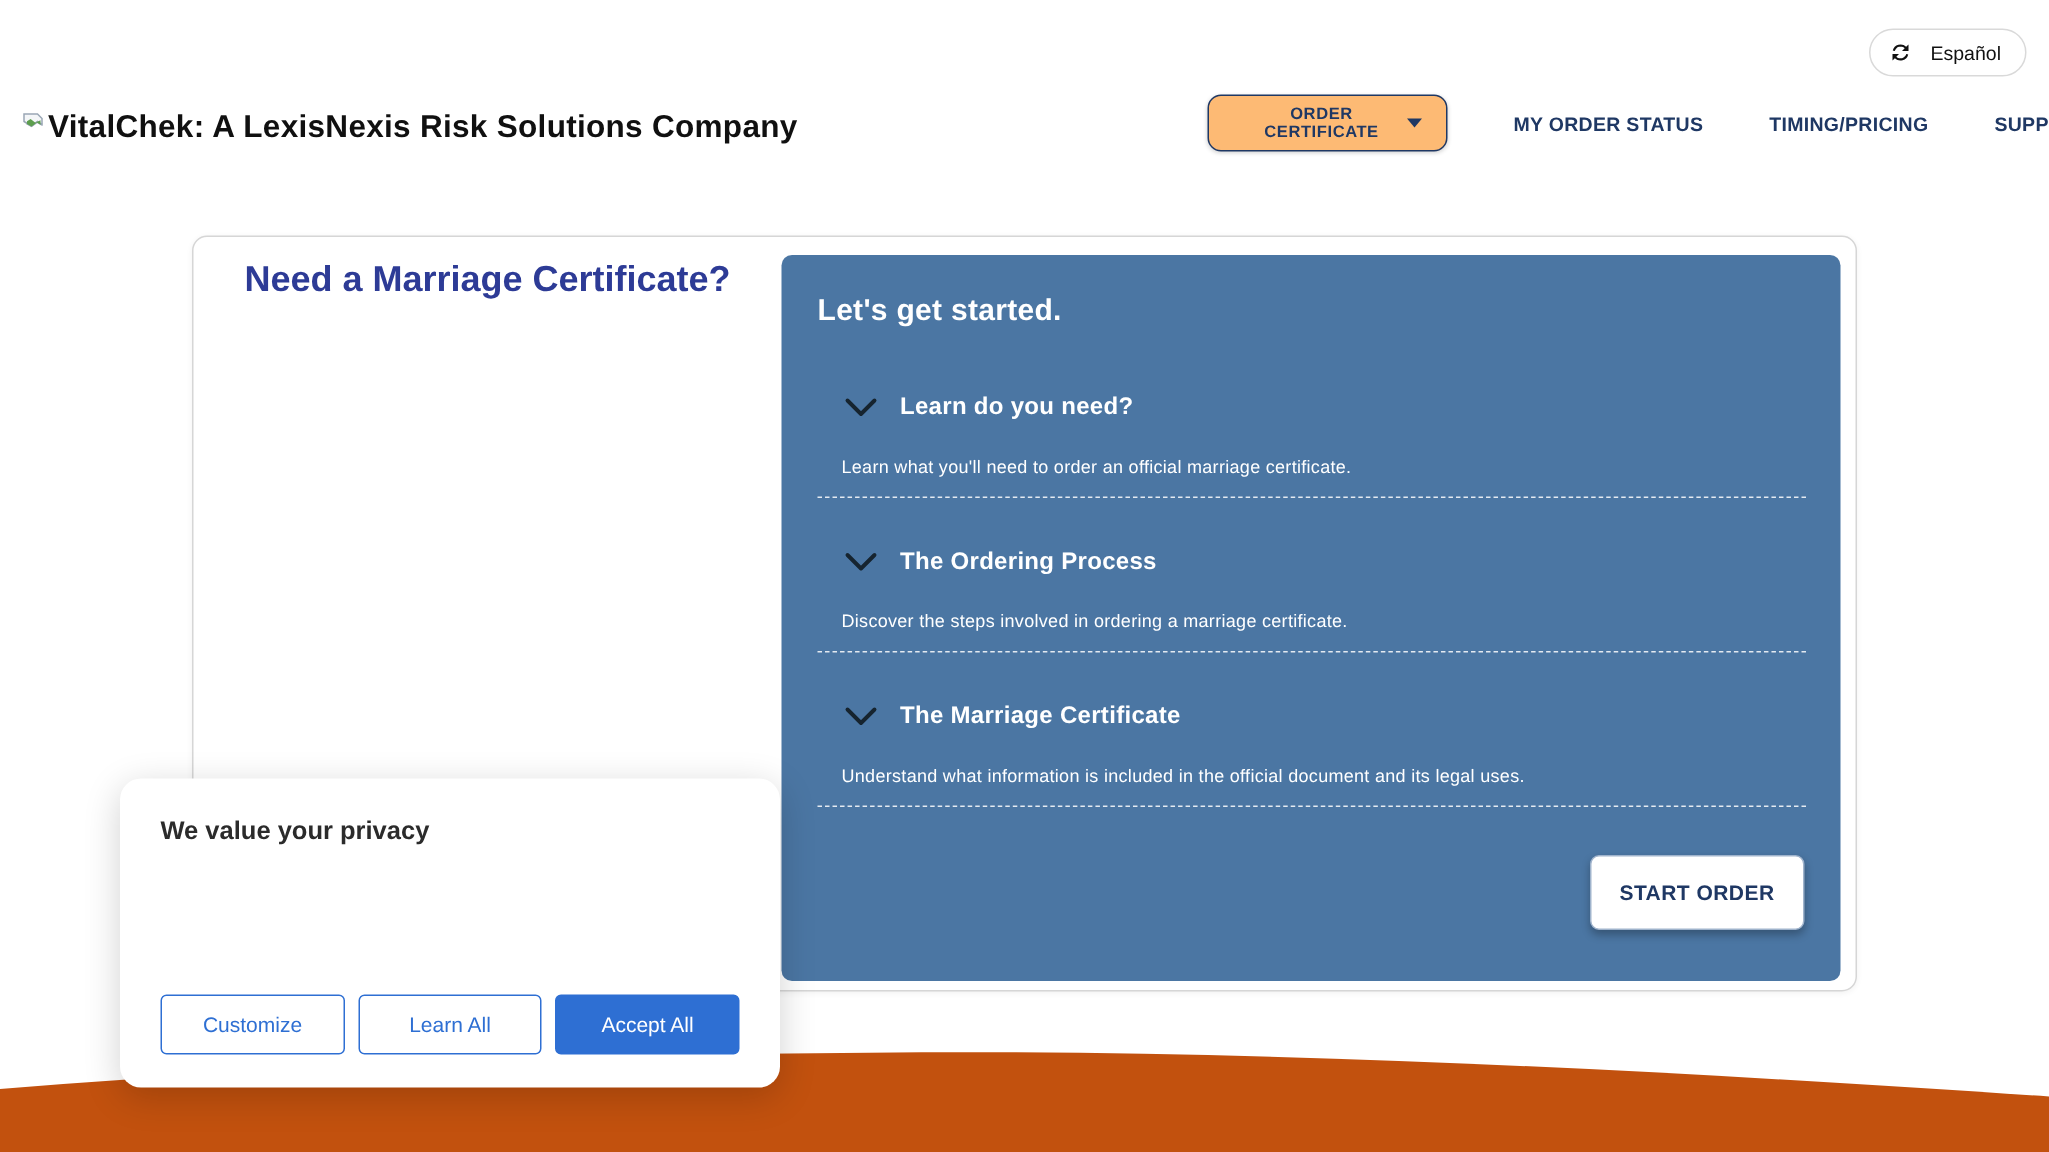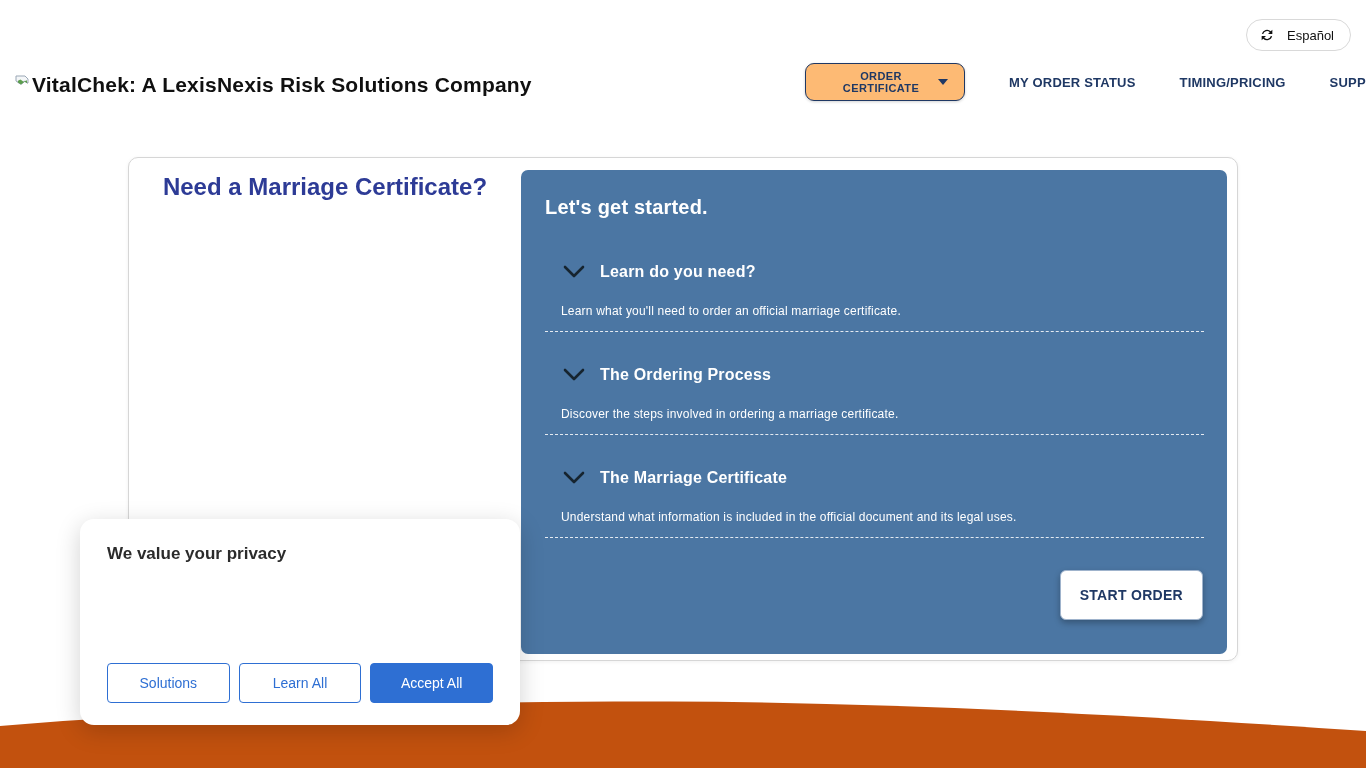--- a/index.html
+++ b/index.html
@@ -178,21 +178,21 @@
 
     </div>
 
     <button class="start-order">START ORDER</button>
   </section>
 </main>
 
 <div class="cookie">
   <h3>We value your privacy</h3>
   <div class="cookie-buttons">
-    <button class="outline">Solutions</button>
+    <button class="outline">Customize</button>
     <button class="outline">Learn All</button>
     <button class="filled">Accept All</button>
   </div>
 </div>
 
 <svg class="footer-wave" viewBox="0 0 1366 68" preserveAspectRatio="none">
   <path d="M0 68 L0 26 C 220 8, 460 1, 670 1.5 C 910 2.5, 1160 17, 1366 31 L1366 68 Z" fill="#c2510e"></path>
 </svg>
 
 </body></html>

